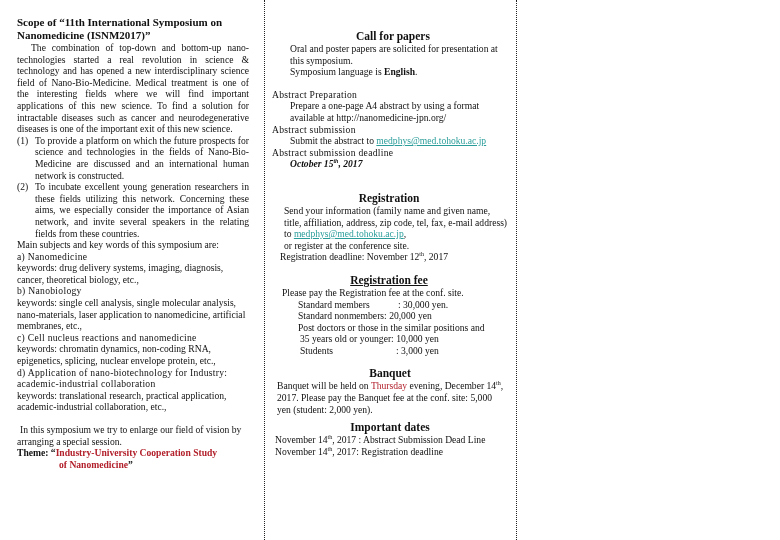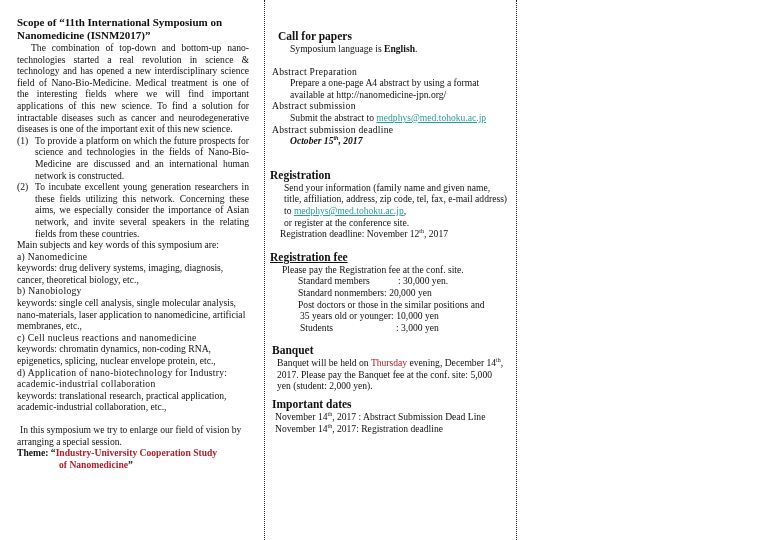--- a/index.html
+++ b/index.html
@@ -8,21 +8,21 @@
     font-family: "Liberation Serif", "DejaVu Serif", serif; color: #111;
     font-size: 9.6px; line-height: 11.6px;
   }
   .col { position: absolute; top: 0; }
   .col-left { left: 17px; width: 232px; top: 16px; }
   .col-mid { left: 272px; width: 236px; top: 30px; }
   .divider { position: absolute; top: 0; height: 540px; width: 0; border-left: 1px dotted #222; }
   .divider.d1 { left: 264px; }
   .divider.d2 { left: 516px; }
   .h1 { font-weight: bold; font-size: 11px; line-height: 13px; margin: 0; }
-  .h2 { font-weight: bold; font-size: 11.5px; line-height: 13px; margin: 0; }
+  .h2 { font-weight: bold; font-size: 11.5px; line-height: 13px; margin: 0; text-align: center; }
   .p { margin: 0; }
   .justify { text-align: justify; }
   .indent2 { padding-left: 18px; }
   .first-indent { text-indent: 10px; }
   .num-item { display: flex; }
   .num-item .num { width: 18px; flex: none; }
   .num-item .txt { flex: 1; text-align: justify; }
   .spaced { letter-spacing: 0.3px; }
   .red { color: #b2202b; }
   .theme-red { color: #b2202b; font-weight: bold; }
@@ -71,20 +71,21 @@
   <div class="gap-m"></div>
   <p class="p" style="text-indent:3px;">In this symposium we try to enlarge our field of vision by arranging a special session.</p>
   <p class="p">
     <span class="bold">Theme: “</span><span class="theme-red">Industry-University Cooperation Study</span><br>
     <span style="padding-left:42px;" class="theme-red">of Nanomedicine</span><span class="bold">”</span>
   </p>
 </div>
 
 <div class="col col-mid">
   <p class="h2" style="padding-left:6px;">Call for papers</p>
+  <p class="p indent2">Oral and poster papers are solicited for presentation at this symposium.</p>
   <p class="p indent2">
     <span>Symposium language is </span><span class="bold">English</span><span>.</span>
   </p>
   <div class="gap-m"></div>
   <p class="p spaced">Abstract Preparation</p>
   <p class="p indent2">Prepare a one-page A4 abstract by using a format available at   http://nanomedicine-jpn.org/</p>
   <p class="p spaced">Abstract submission</p>
   <p class="p indent2">
     <span>Submit the abstract to </span><a class="link">medphys@med.tohoku.ac.jp</a>
   </p>

